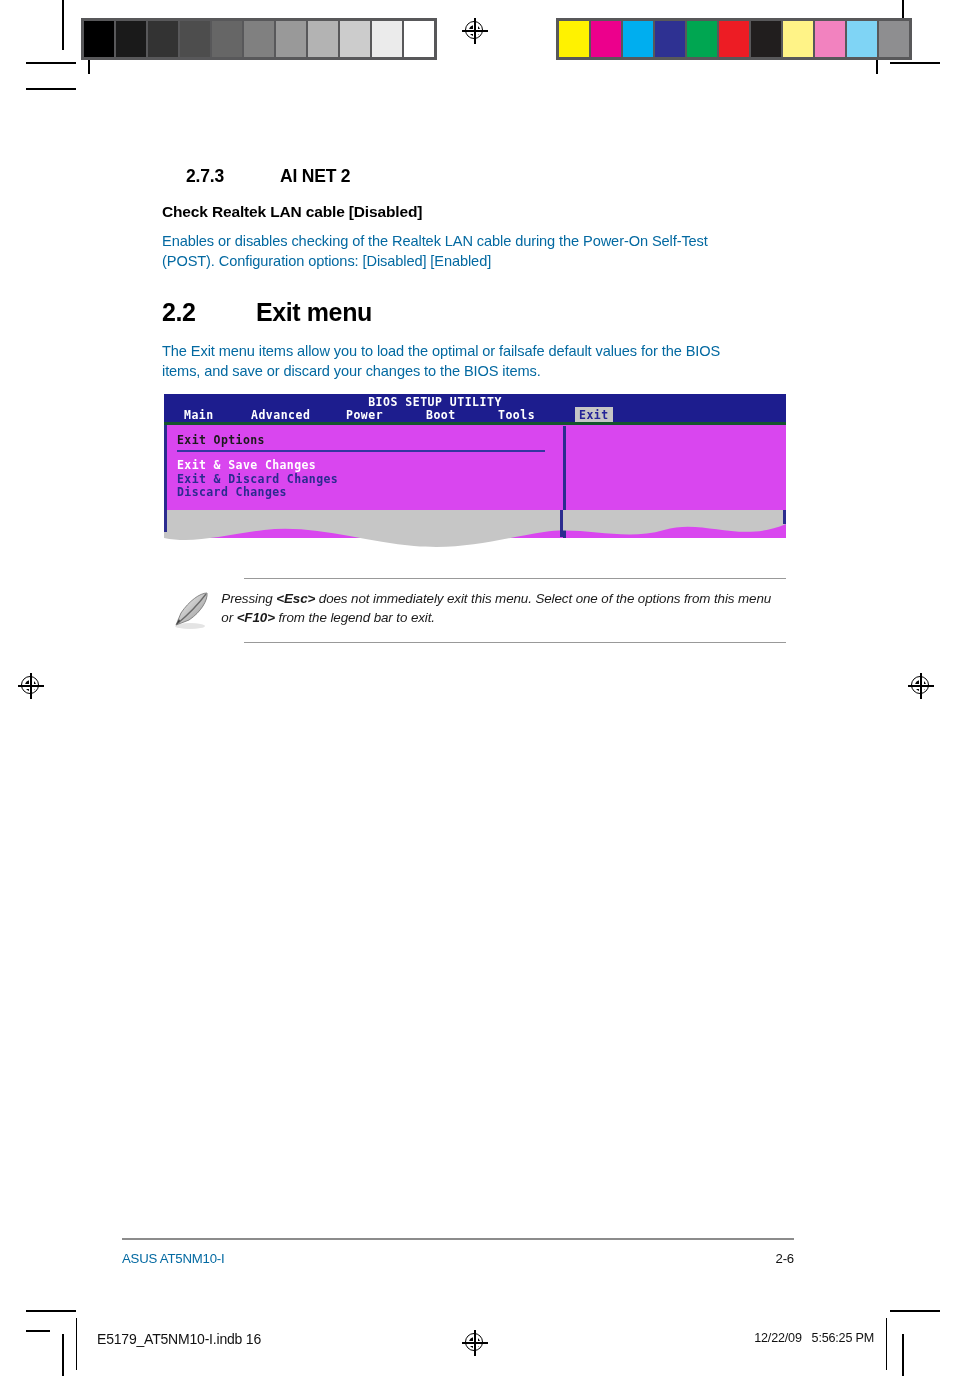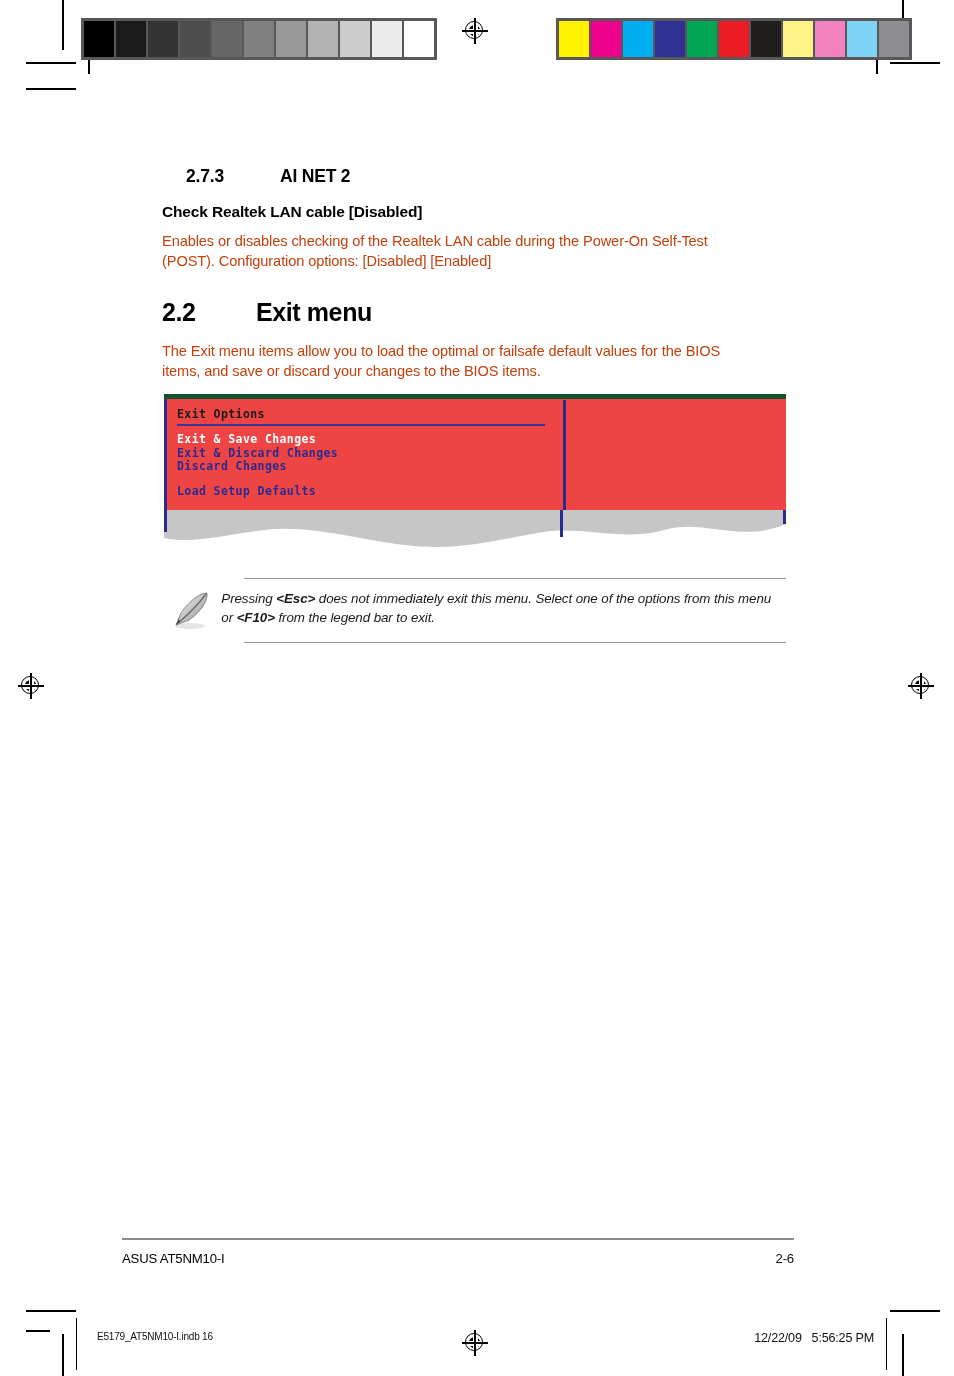--- a/index.html
+++ b/index.html
@@ -96,21 +96,21 @@
     font-size: 15.5px;
     font-weight: bold;
     letter-spacing: -0.15px;
   }
 
   .para {
     position: absolute;
     font-size: 14.6px;
     line-height: 20px;
     letter-spacing: -0.1px;
-    color: #c2410c;
+    color: #0369a1;
   }
 
   
   .bios {
     position: absolute;
     left: 164px;
     top: 394px;
     width: 622px;
     font-family: "DejaVu Sans Mono", "Liberation Mono", monospace;
   }
@@ -144,22 +144,22 @@
     letter-spacing: 0.5px;
     padding: 1px 4px;
   }
   .bios-tab.sel {
     background: #c6c6c6;
     color: #252597;
   }
   .bios-body {
     position: relative;
     height: 116px;
-    background: #ef4444;
-    border-top: 5px solid #14532d;
+    background: #d946ef;
+    border-top: 3px solid #14532d;
     box-sizing: border-box;
     display: flex;
   }
   .bios-left {
     width: 399px;
     position: relative;
     padding: 8px 0 0 10px;
     box-sizing: border-box;
     border-left: 3px solid #2b2b8f;
   }
@@ -262,21 +262,21 @@
     width: 672px;
     height: 1.6px;
     background: #8c8c8c;
   }
   .footer-left {
     position: absolute;
     left: 122px;
     top: 1251px;
     font-size: 13.2px;
     letter-spacing: -0.2px;
-    color: #000000;
+    color: #0369a1;
   }
   .footer-right {
     position: absolute;
     right: 160px;
     top: 1251px;
     font-size: 13.2px;
     letter-spacing: -0.2px;
     color: #111;
   }
 
@@ -289,21 +289,21 @@
   }
   .slug-rule-r {
     position: absolute;
     left: 886px; top: 1318px;
     width: 1.4px; height: 52px;
     background: #000;
   }
   .slug-left {
     position: absolute;
     left: 97px; top: 1331px;
-    font-size: 10px;
+    font-size: 14px;
     letter-spacing: -0.2px;
     color: #111;
   }
   .slug-right {
     position: absolute;
     right: 80px; top: 1331px;
     font-size: 12.6px;
     letter-spacing: -0.2px;
     color: #111;
     white-space: pre;
@@ -402,20 +402,31 @@
 
   <div class="sec-head h2" style="left:162px; top:298px;">
     <span class="num">2.2</span><span class="ttl">Exit menu</span>
   </div>
 
   <div class="para" style="left:162px; top:341px; width:596px;">The Exit menu items allow you to load the optimal or failsafe default values for the BIOS items, and save or discard your changes to the BIOS items.</div>
 
 </div>
 
 <div class="bios">
+  <div class="bios-titlebar">
+    <div class="bios-title">BIOS SETUP UTILITY</div>
+    <div class="bios-tabs" id="biosTabs">
+        <div class="bios-tab" style="position: absolute; left: 16px;">Main</div>
+        <div class="bios-tab" style="position: absolute; left: 83px;">Advanced</div>
+        <div class="bios-tab" style="position: absolute; left: 178px;">Power</div>
+        <div class="bios-tab" style="position: absolute; left: 258px;">Boot</div>
+        <div class="bios-tab" style="position: absolute; left: 330px;">Tools</div>
+        <div class="bios-tab sel" style="position: absolute; left: 411px;">Exit</div>
+      </div>
+  </div>
 
   <div class="bios-body">
     <div class="bios-left">
       <div class="bios-opt-title">Exit Options</div>
       <div class="bios-rule"></div>
       <div id="biosItems">
           <div class="bios-item hl">Exit &amp; Save Changes</div>
           <div class="bios-item">Exit &amp; Discard Changes</div>
           <div class="bios-item">Discard Changes</div>
           <div class="bios-item gap">Load Setup Defaults</div>

